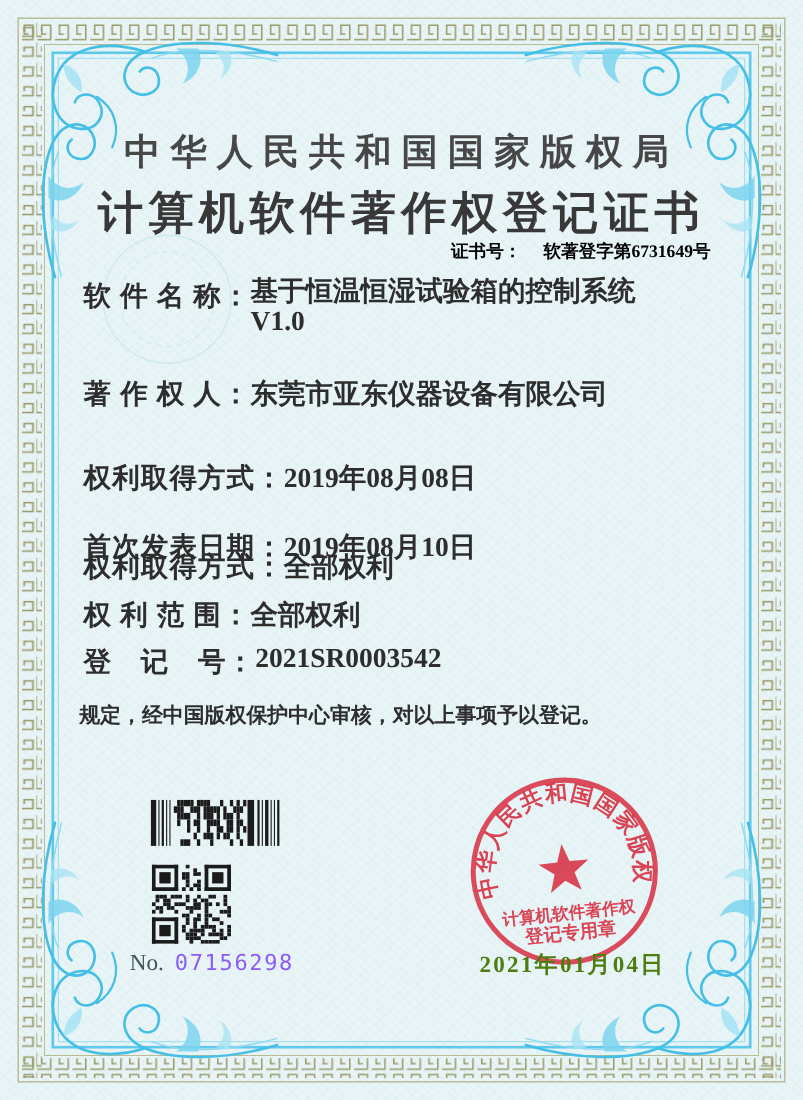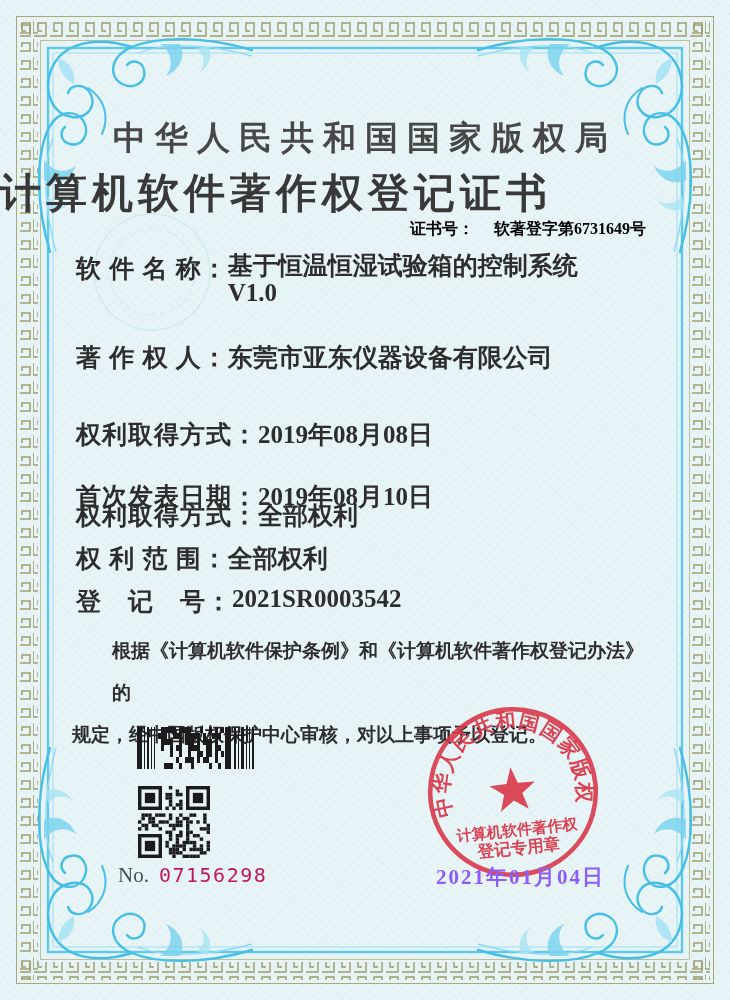--- a/index.html
+++ b/index.html
@@ -13,21 +13,21 @@
     background:
       repeating-linear-gradient(43deg, rgba(95,190,215,.055) 0 1px, transparent 1px 6px),
       repeating-linear-gradient(-43deg, rgba(95,190,215,.05) 0 1px, transparent 1px 7px);
   }
   .frame-svg{position:absolute;left:0;top:0}
   .authority{
     position:absolute;top:116px;left:0;width:100%;text-align:center;
     font-size:33px;font-weight:700;letter-spacing:9px;color:#474747;white-space:nowrap;
   }
   .cert-title{
-    position:absolute;top:166px;left:0;width:100%;text-align:left;
+    position:absolute;top:166px;left:0;width:100%;text-align:center;
     font-size:41px;font-weight:700;letter-spacing:5px;color:#383838;white-space:nowrap;
   }
   .certno{
     position:absolute;top:219px;right:84px;
     font-size:16px;font-weight:700;color:#000000;white-space:nowrap;
   }
   .certno .gap{display:inline-block;width:20px}
   .row{
     position:absolute;left:76px;white-space:nowrap;
     font-size:25px;font-weight:700;color:#2d2d2d;
@@ -37,27 +37,27 @@
   .statement{
     position:absolute;left:72px;top:630px;width:590px;
     font-size:19px;font-weight:700;color:#2d2d2d;line-height:42px;
   }
   .statement .l1{padding-left:40px}
   .serial{
     position:absolute;left:118px;top:863px;
     font-size:21px;color:#41525a;white-space:nowrap;
   }
   .serial .num{
-    color:#be185d;font-family:"DejaVu Sans Mono", monospace;
+    color:#8b5cf6;font-family:"DejaVu Sans Mono", monospace;
     font-size:20px;letter-spacing:1.5px;margin-left:10px;
   }
   .seal-svg{position:absolute;left:421px;top:700px;transform:rotate(-6deg)}
   .seal-date{
     position:absolute;left:436px;top:863px;
-    font-size:21px;font-weight:700;letter-spacing:2px;color:#8b5cf6;white-space:nowrap;
+    font-size:21px;font-weight:700;letter-spacing:2px;color:#4d7c0f;white-space:nowrap;
   }
   .code-svg{position:absolute}
   #barcode-svg{left:137px;top:727px}
   #qr-svg{left:138px;top:786px}
 </style>
 </head>
 <body>
 
 <div class="texture"></div>
 
@@ -134,21 +134,20 @@
   <span class="lab">权利取得方式：</span><span>全部权利</span>
 </div>
 <div class="row" style="top:542px">
   <span class="lab">权 利 范 围：</span><span>全部权利</span>
 </div>
 <div class="row" style="top:585px">
   <span class="lab">登　记　号：</span><span>2021SR0003542</span>
 </div>
 
 <div class="statement">
-  <div class="l1">根据《计算机软件保护条例》和《计算机软件著作权登记办法》的</div>
   <div class="l2">规定，经中国版权保护中心审核，对以上事项予以登记。</div>
 </div>
 
 <svg id="barcode-svg" class="code-svg" width="120" height="42">
     <g id="bc-g">
       <rect x="0" y="0" width="5" height="42" fill="#1b1b1b"></rect>
       <rect x="7" y="0" width="1" height="42" fill="#1b1b1b"></rect>
       <rect x="10" y="0" width="2" height="42" fill="#1b1b1b"></rect>
       <rect x="14" y="0" width="1" height="42" fill="#1b1b1b"></rect>
       <rect x="17" y="0" width="1" height="42" fill="#1b1b1b"></rect>

